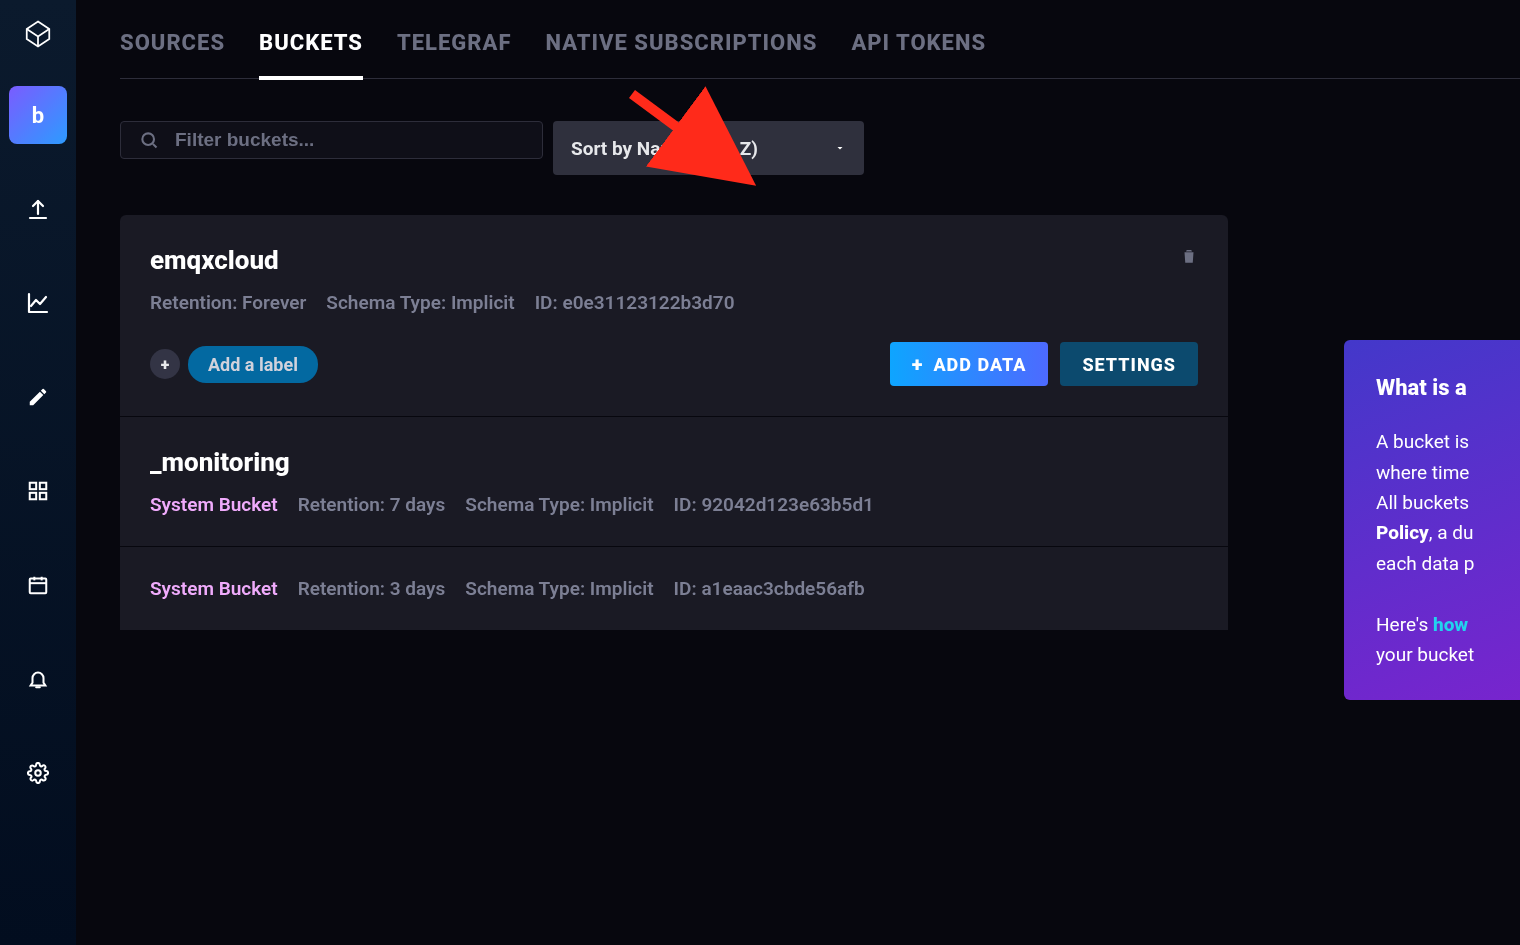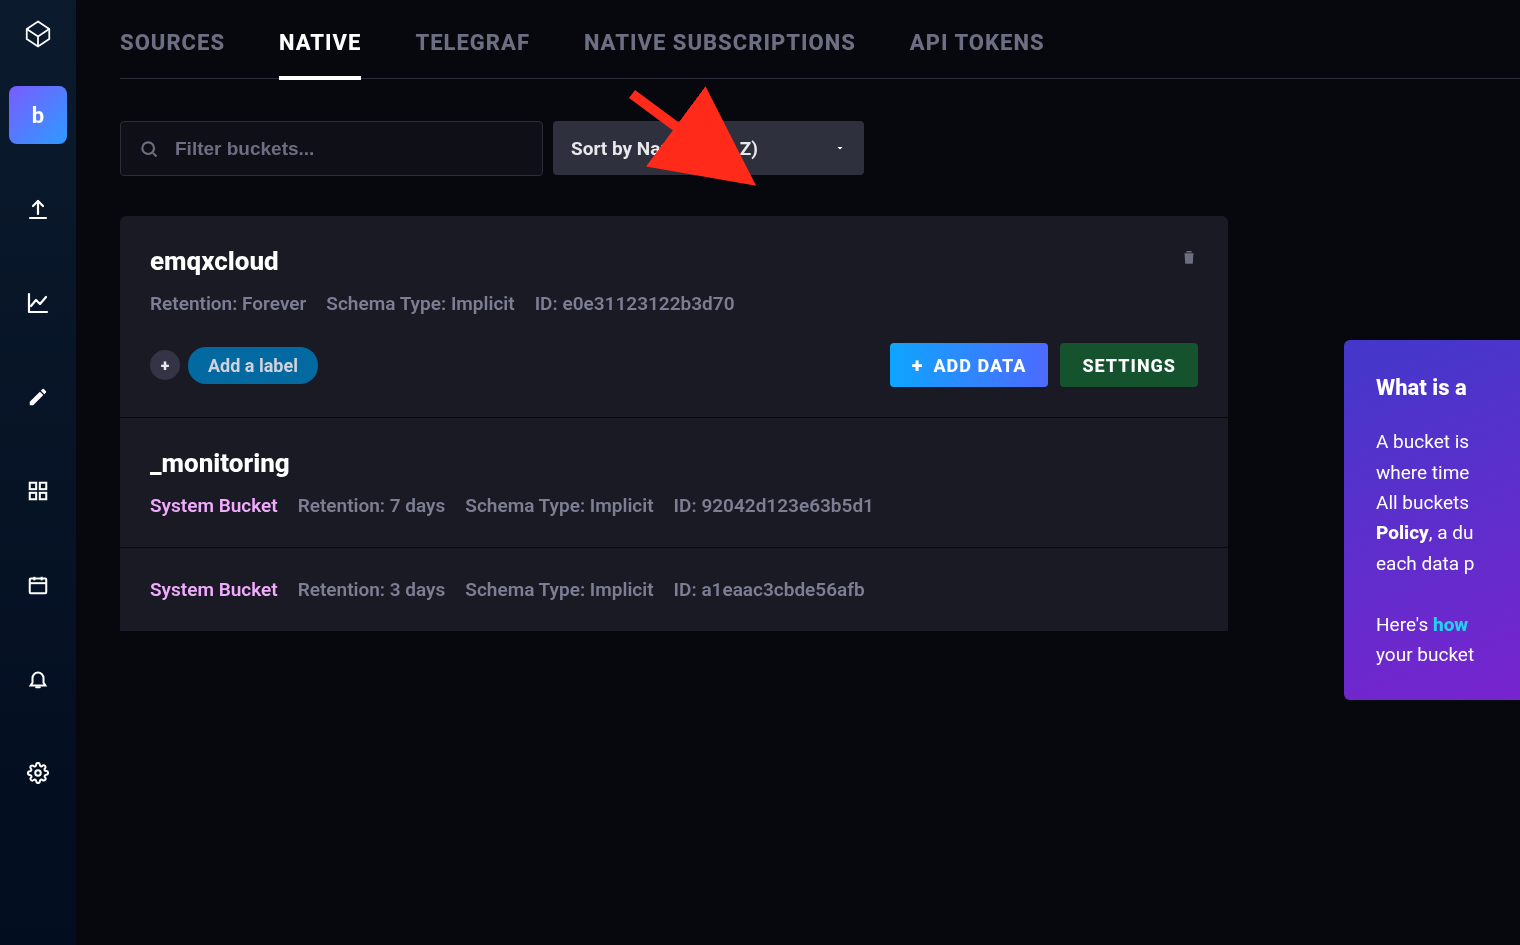--- a/index.html
+++ b/index.html
@@ -57,21 +57,21 @@
   font-size:48px;
   font-weight:800;
   letter-spacing:-0.5px;
   color:#fff;
   margin-bottom:62px;
 }
 
 
 .tabs {
   display:flex;
-  gap:54px;
+  gap:34px;
   border-bottom:1px solid #2d2d3a;
   margin-bottom:42px;
   width:calc(100% - 0px);
 }
 .tab {
   font-size:22px;
   font-weight:800;
   letter-spacing:1px;
   color:#6c6f82;
   padding:0 0 21px 0;
@@ -82,21 +82,21 @@
 .tab.active { color:#fff; border-bottom-color:#fff; }
 
 
 .controls {
   display:flex;
   gap:10px;
   margin-bottom:40px;
 }
 .search {
   width:423px;
-  height:55px;
+  height:38px;
   background:#0f0f18;
   border:1px solid #2d2d3a;
   border-radius:4px;
   display:flex;
   align-items:center;
   padding:0 18px;
   gap:16px;
 }
 .search input {
   flex:1;
@@ -176,21 +176,21 @@
   letter-spacing:1px;
   display:flex;
   align-items:center;
   gap:10px;
   cursor:pointer;
 }
 .btn-primary {
   background:linear-gradient(90deg,#0ea5ff 0%, #4d6aff 100%);
   color:#fff;
 }
-.btn-default { background:#14532d; color:#fff; }
+.btn-default { background:#0c4a6e; color:#fff; }
 .trash {
   position:absolute;
   top:32px; right:30px;
   color:#6c6f82;
   cursor:pointer;
 }
 
 
 .side-panel {
   position:absolute;
@@ -280,21 +280,21 @@
       <path d="M19.4 15a1.65 1.65 0 00.33 1.82l.06.06a2 2 0 11-2.83 2.83l-.06-.06a1.65 1.65 0 00-1.82-.33 1.65 1.65 0 00-1 1.51V21a2 2 0 11-4 0v-.09a1.65 1.65 0 00-1-1.51 1.65 1.65 0 00-1.82.33l-.06.06a2 2 0 11-2.83-2.83l.06-.06a1.65 1.65 0 00.33-1.82 1.65 1.65 0 00-1.51-1H3a2 2 0 110-4h.09a1.65 1.65 0 001.51-1 1.65 1.65 0 00-.33-1.82l-.06-.06a2 2 0 112.83-2.83l.06.06a1.65 1.65 0 001.82.33h0a1.65 1.65 0 001-1.51V3a2 2 0 114 0v.09a1.65 1.65 0 001 1.51h0a1.65 1.65 0 001.82-.33l.06-.06a2 2 0 112.83 2.83l-.06.06a1.65 1.65 0 00-.33 1.82v0a1.65 1.65 0 001.51 1H21a2 2 0 110 4h-.09a1.65 1.65 0 00-1.51 1z"></path>
     </svg>
   </div>
 </div>
 
 <div class="main">
 
 
   <div class="tabs">
     <div class="tab">SOURCES</div>
-    <div class="tab active">NATIVE</div>
+    <div class="tab active">BUCKETS</div>
     <div class="tab">TELEGRAF</div>
     <div class="tab">NATIVE SUBSCRIPTIONS</div>
     <div class="tab">API TOKENS</div>
   </div>
 
   <div class="controls">
     <div class="search">
       <svg width="20" height="20" viewBox="0 0 24 24" fill="none" stroke="#6c6f82" stroke-width="2.5">
         <circle cx="11" cy="11" r="7"></circle>
           <line x1="21" y1="21" x2="16.65" y2="16.65"></line>

